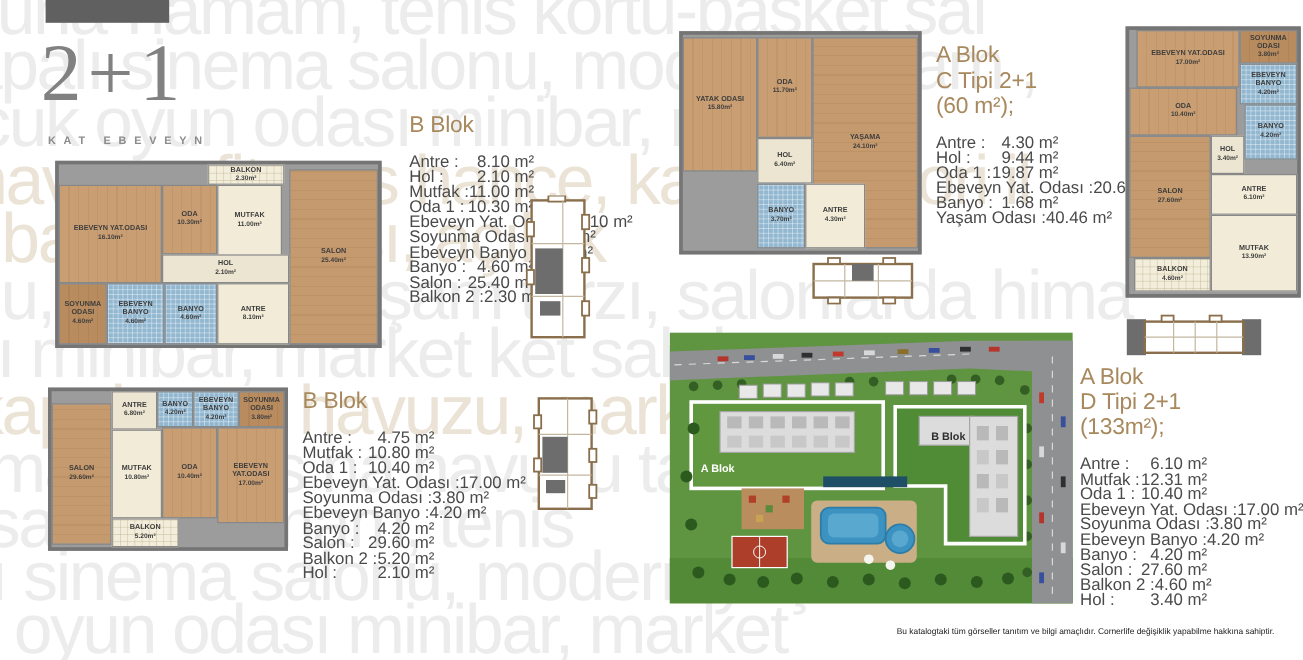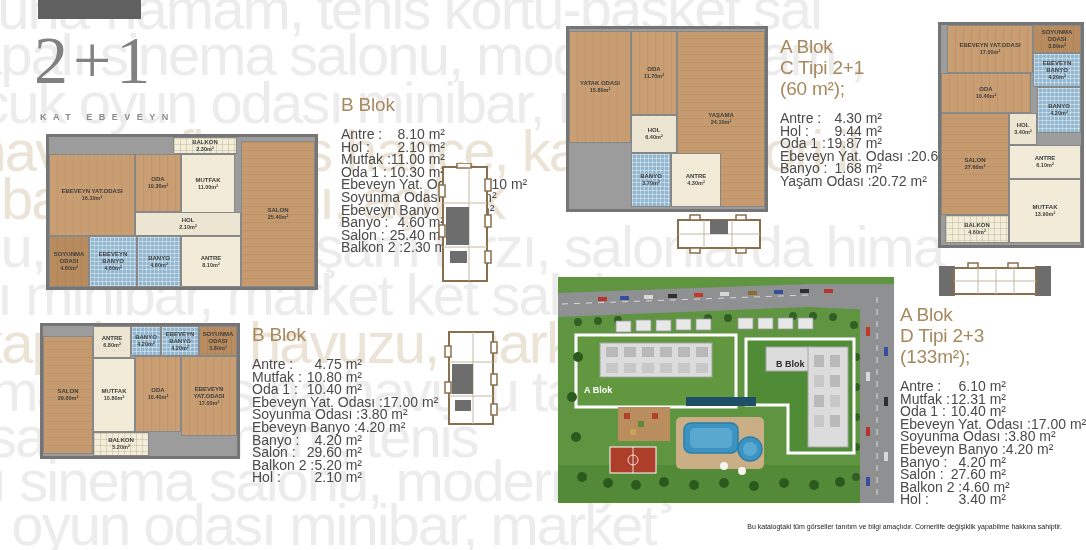--- a/index.html
+++ b/index.html
@@ -245,21 +245,21 @@
           <span class="rv">20.67 m²</span>
         </div>
 
       <div class="row">
           <span class="rl">Banyo :</span>
           <span class="rv">1.68 m²</span>
         </div>
 
       <div class="row">
           <span class="rl">Yaşam Odası :</span>
-          <span class="rv">20.72 m²</span>
+          <span class="rv">40.46 m²</span>
         </div>
     </div>
   </div>
 
   <div class="plan" style="left:938px;top:22px;width:146px;height:226px">
     <div class="room wood" style="left:6px;top:0;width:86px;height:48px">
         <b>EBEVEYN YAT.ODASI</b>
         <i>17.00m²</i>
       </div>
     <div class="room wood2" style="left:92px;top:0;width:48px;height:28px">
@@ -307,21 +307,21 @@
     <rect x="30" y="3" width="10" height="5" fill="#fff" stroke="#8a6f4c" stroke-width="1.5"></rect>
     <rect x="70" y="3" width="10" height="5" fill="#fff" stroke="#8a6f4c" stroke-width="1.5"></rect>
     <line x1="16" y1="21" x2="98" y2="21" stroke="#c3b7a0" stroke-width="1"></line>
     <line x1="40" y1="8" x2="40" y2="34" stroke="#c3b7a0" stroke-width="1"></line>
     <line x1="58" y1="8" x2="58" y2="34" stroke="#c3b7a0" stroke-width="1"></line>
     <line x1="76" y1="8" x2="76" y2="34" stroke="#c3b7a0" stroke-width="1"></line>
   </svg>
 
   <div class="unit" style="left:900px;top:304px;width:106px">
     <div class="h">A Blok</div>
-    <div class="h">D Tipi 2+3 (133m²);</div>
+    <div class="h">D Tipi 2+1 (133m²);</div>
     <div class="rows">
       <div class="row">
           <span class="rl">Antre :</span>
           <span class="rv">6.10 m²</span>
         </div>
 
       <div class="row">
           <span class="rl">Mutfak :</span>
           <span class="rv">12.31 m²</span>
         </div>

